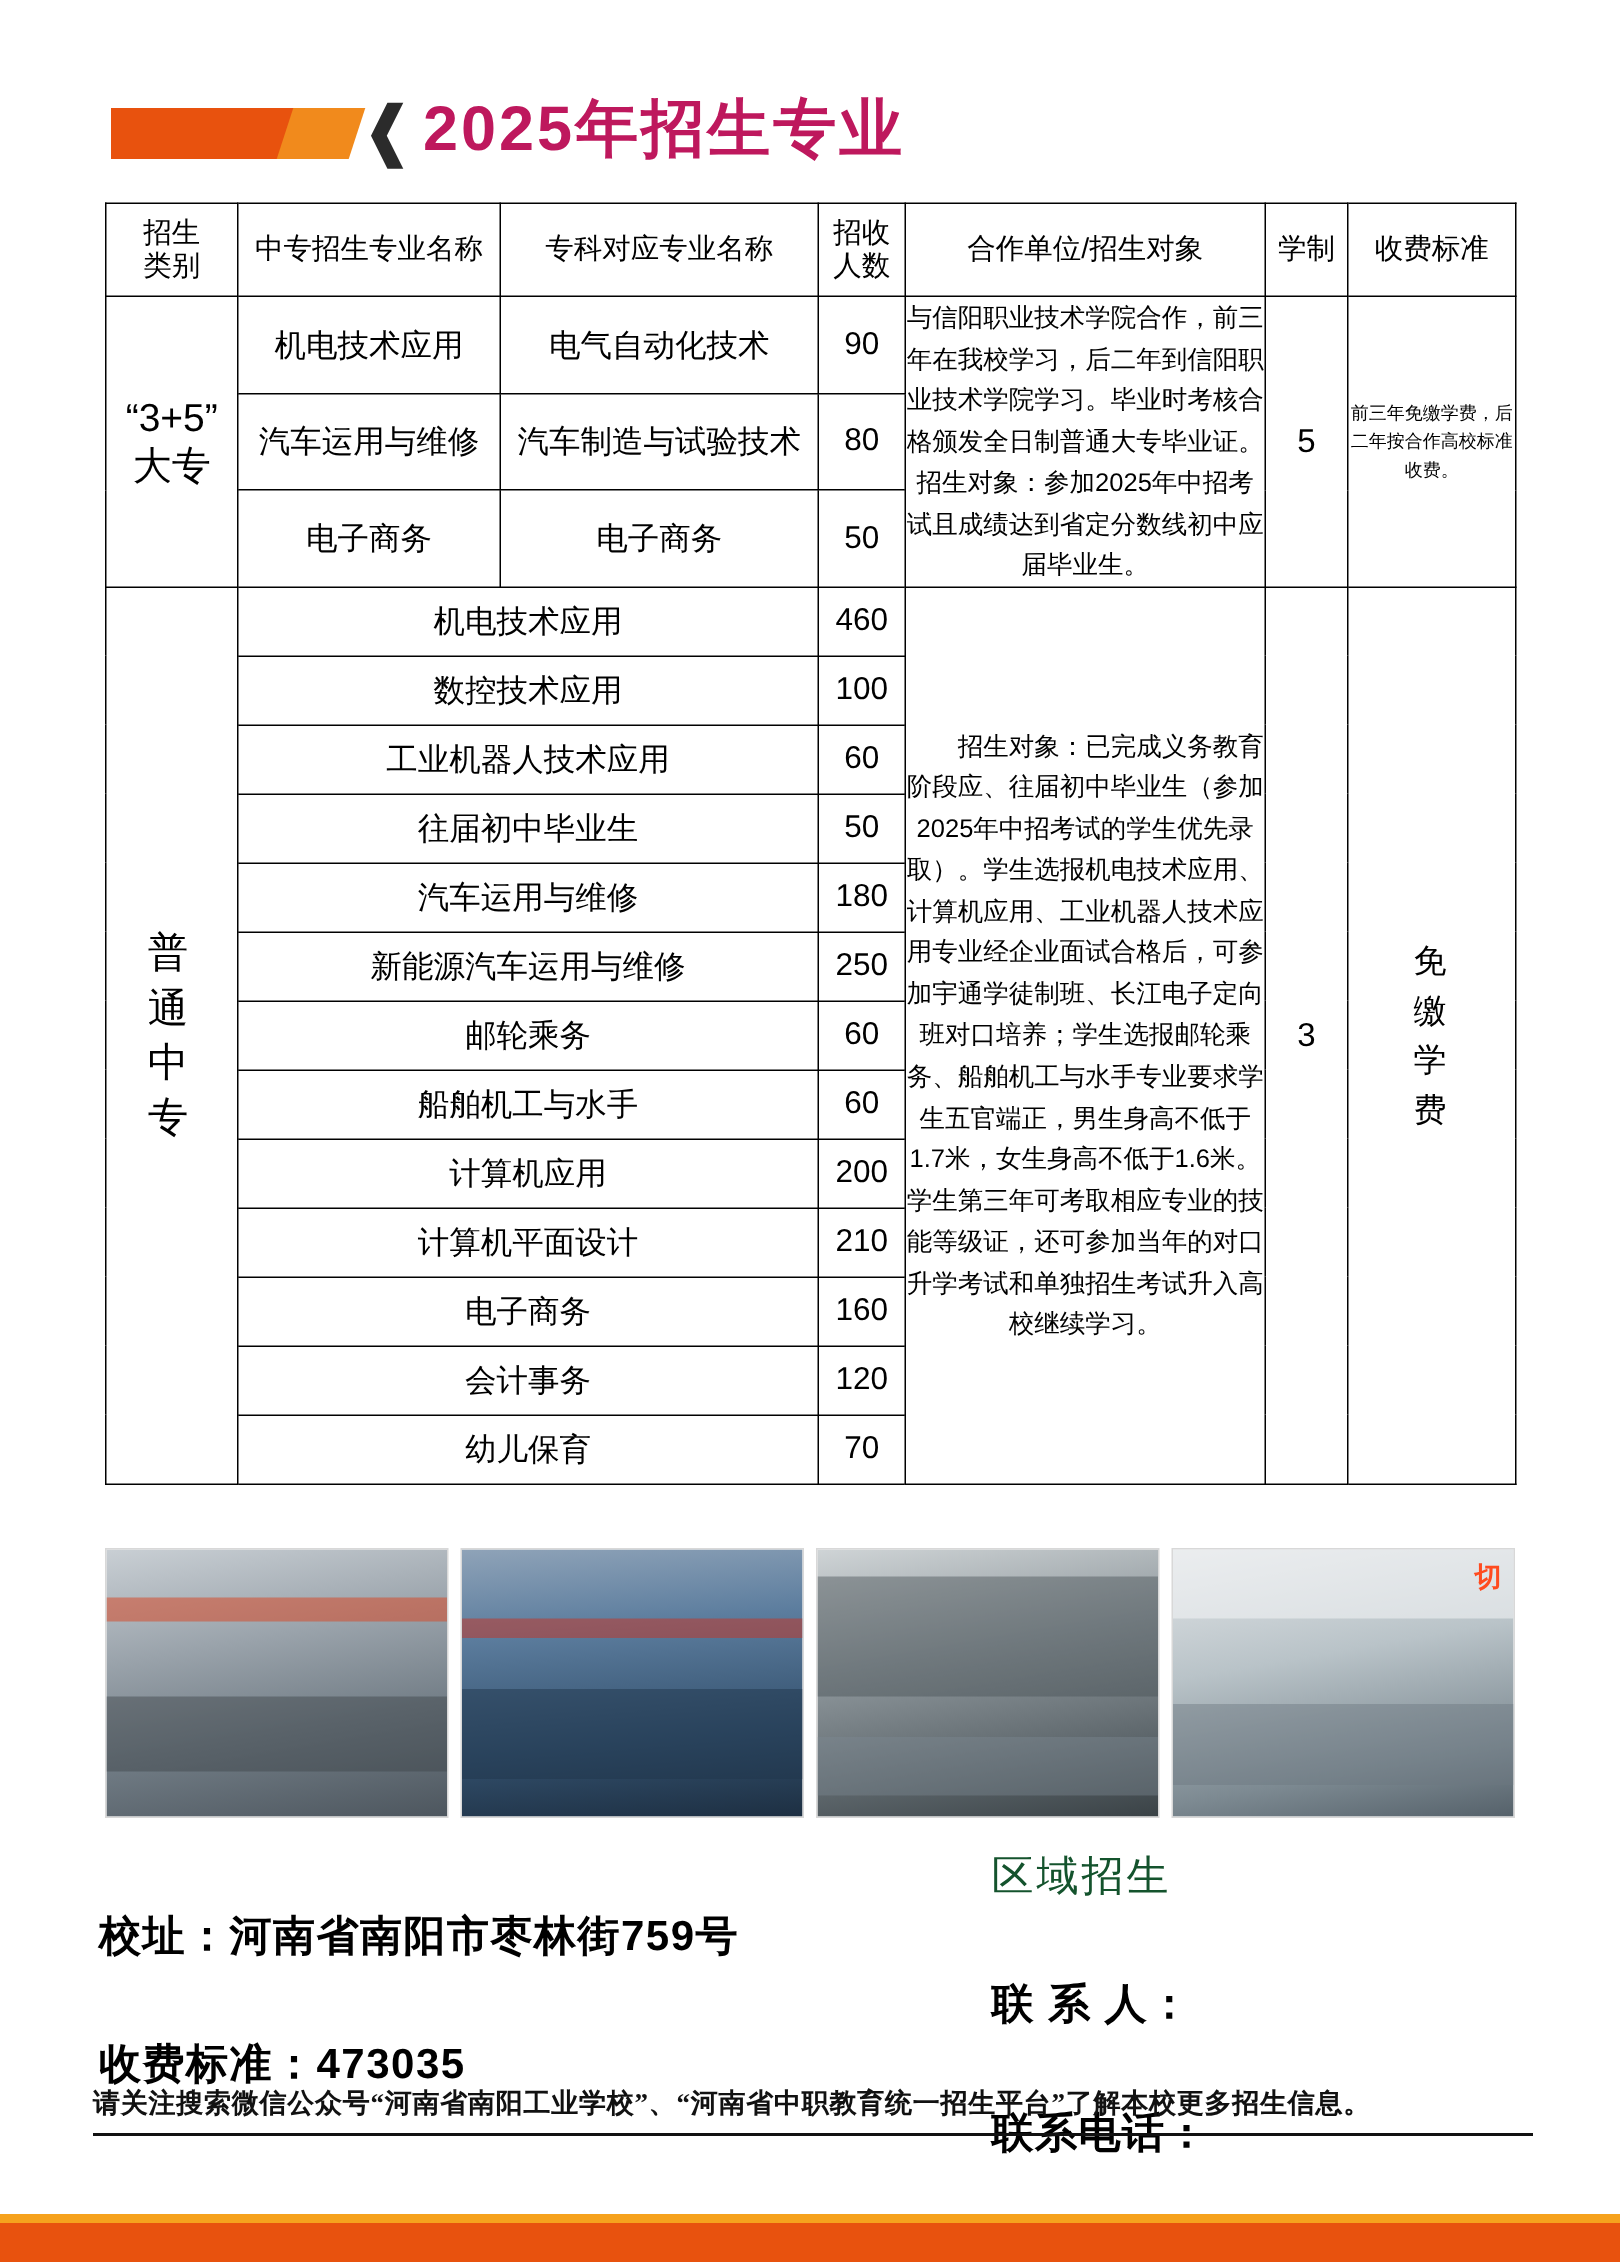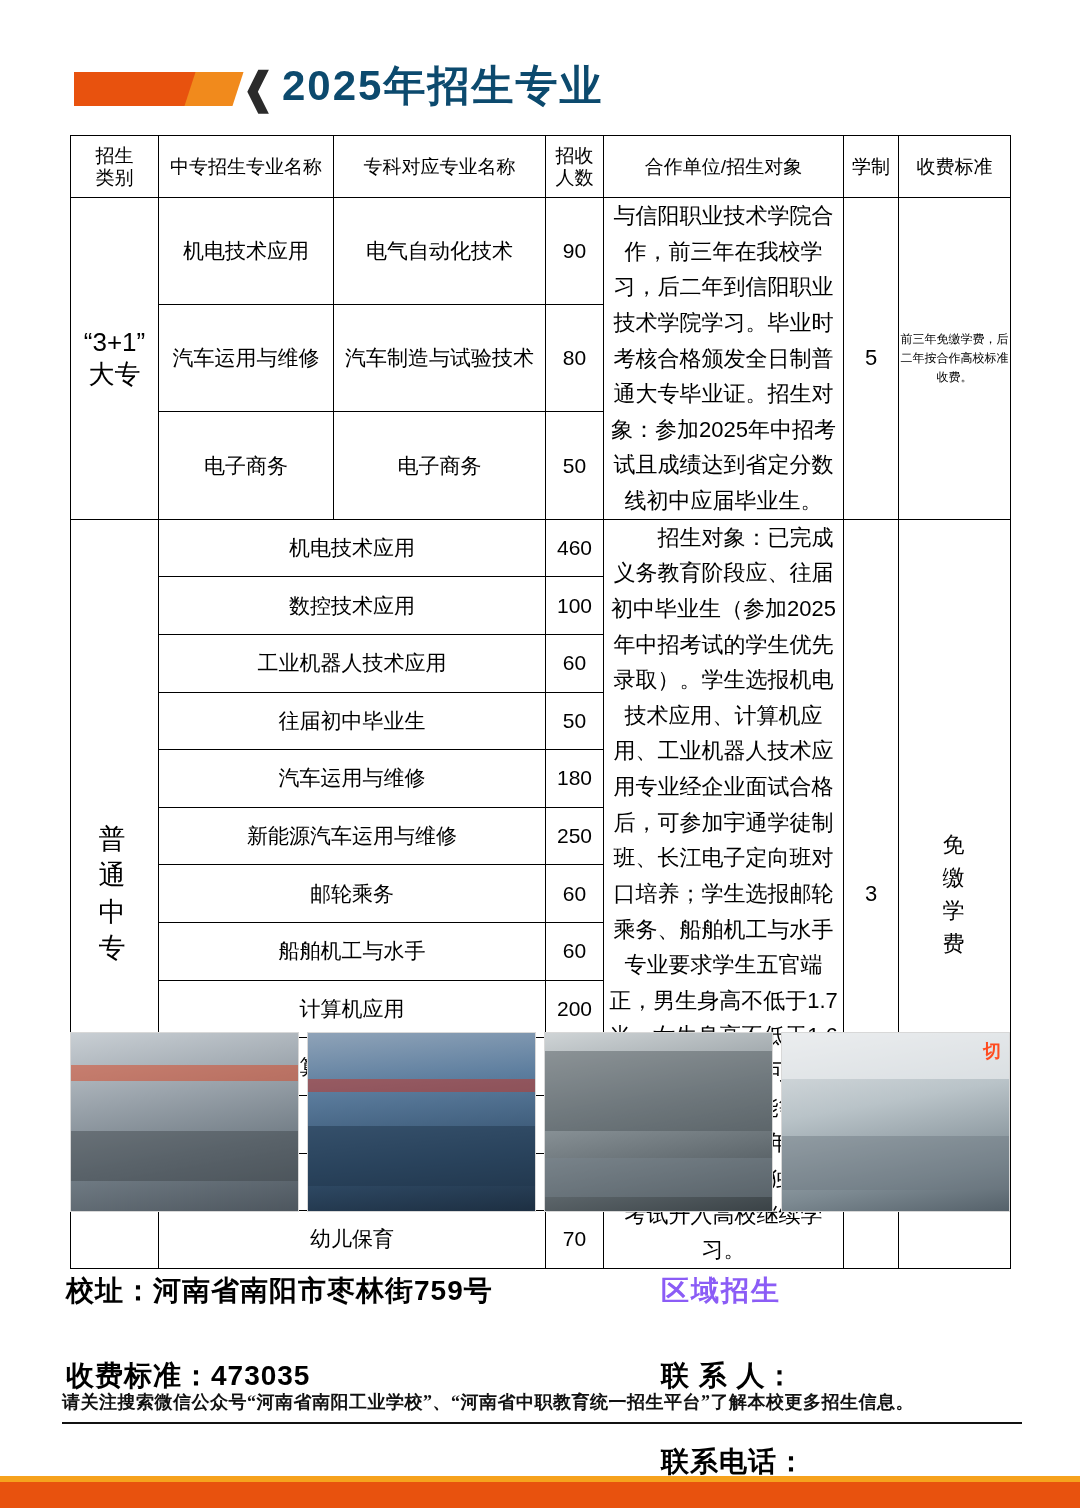--- a/index.html
+++ b/index.html
@@ -46,21 +46,21 @@
     font-weight: bold;
     font-family: "DejaVu Sans", sans-serif;
   }
   .hdr-title {
     position: absolute;
     left: 282px;
     top: 58px;
     font-size: 42px;
     font-weight: bold;
     letter-spacing: 2px;
-    color: #0c4a6e;
+    color: #be185d;
   }
 
   
   .tbl-wrap {
     position: absolute;
     left: 70px;
     top: 135px;
     width: 940px;
   }
   table.main {
@@ -104,21 +104,21 @@
     font-size: 21px;
     text-align: left;
     padding-left: 12px;
     height: 46px;
   }
   .num-cell {
     font-size: 21px;
     height: 46px;
   }
   .desc-cell {
-    font-size: 22px;
+    font-size: 17px;
     line-height: 1.62;
     text-align: left;
     padding: 10px 8px 10px 9px;
     vertical-align: top;
   }
   .desc-cell.indent { text-indent: 2em; }
   .yr-cell { font-size: 22px; }
   .fee-cell {
     font-size: 12px;
     line-height: 1.6;
@@ -194,25 +194,24 @@
   .c-line {
     font-size: 28px;
     font-weight: bold;
     line-height: 1.62;
     letter-spacing: 1px;
     white-space: nowrap;
     margin-top: 40px;
   }
   .region-title {
     font-size: 28px;
-    font-weight: bold;
-    color: #8b5cf6;
+    font-weight: normal;
+    color: #14532d;
     letter-spacing: 2px;
     line-height: 1.62;
-    margin-top: 40px;
   }
 
   .footnote {
     position: absolute;
     left: 62px;
     top: 1390px;
     width: 960px;
     font-size: 18px;
     font-weight: bold;
     letter-spacing: 0.5px;
@@ -278,21 +277,21 @@
           <div>招收</div>
           <div>人数</div>
         </td>
         <td>合作单位/招生对象</td>
         <td>学制</td>
         <td>收费标准</td>
       </tr>
 
       <tr>
         <td class="cat-cell" rowspan="3">
-          <div>“3+1”</div>
+          <div>“3+5”</div>
           <div>大专</div>
         </td>
         <td class="major-cell">机电技术应用</td>
         <td class="major-cell">电气自动化技术</td>
         <td class="num-cell">90</td>
         <td class="desc-cell" rowspan="3">与信阳职业技术学院合作，前三年在我校学习，后二年到信阳职业技术学院学习。毕业时考核合格颁发全日制普通大专毕业证。招生对象：参加2025年中招考试且成绩达到省定分数线初中应届毕业生。</td>
         <td class="yr-cell" rowspan="3">5</td>
         <td class="fee-cell" rowspan="3">前三年免缴学费，后二年按合作高校标准收费。</td>
       </tr>
       <tr>

